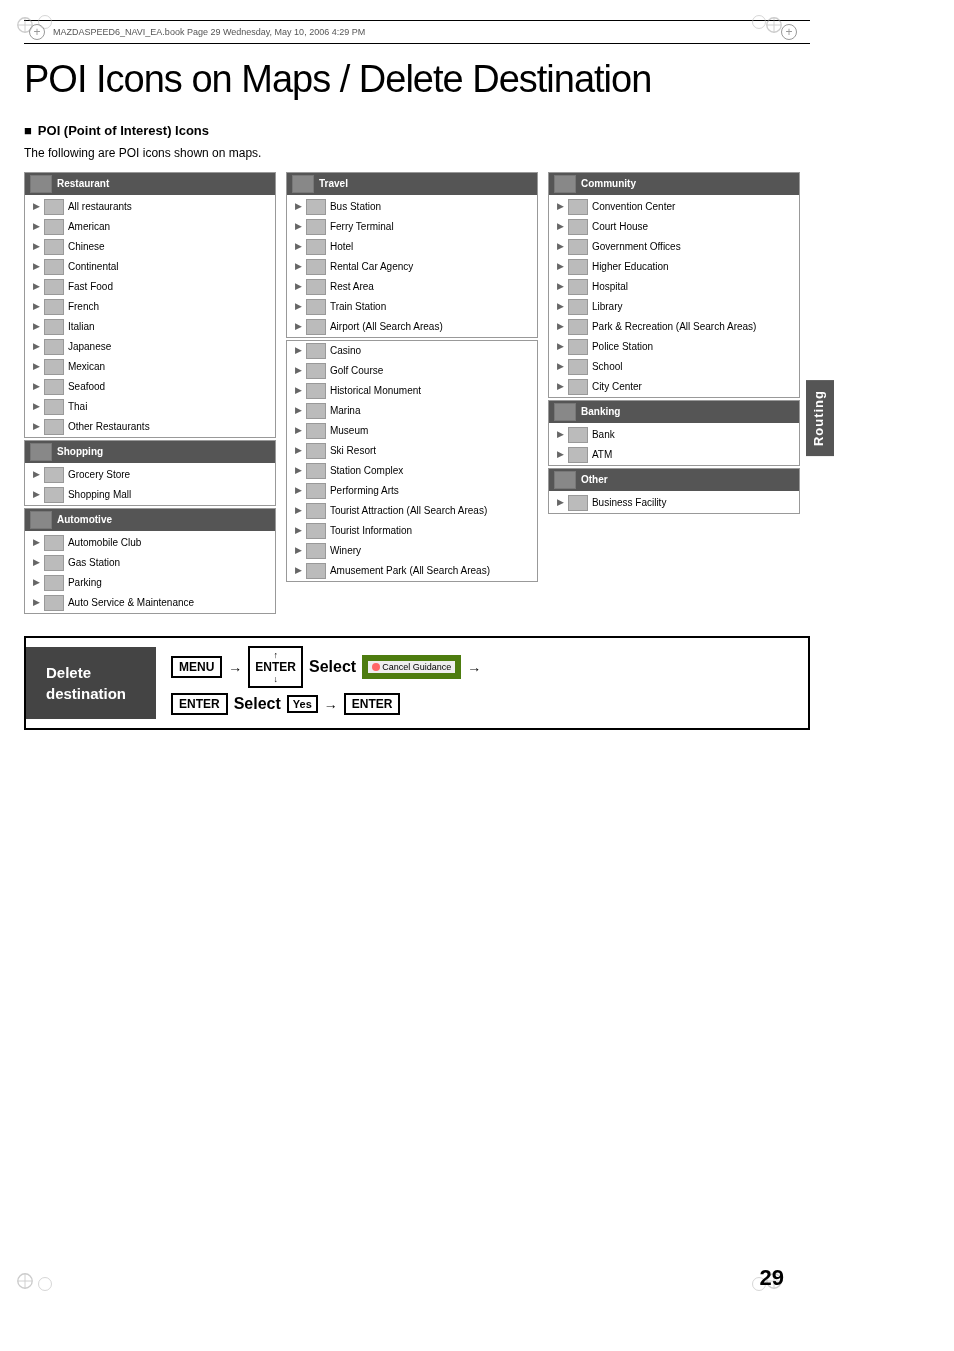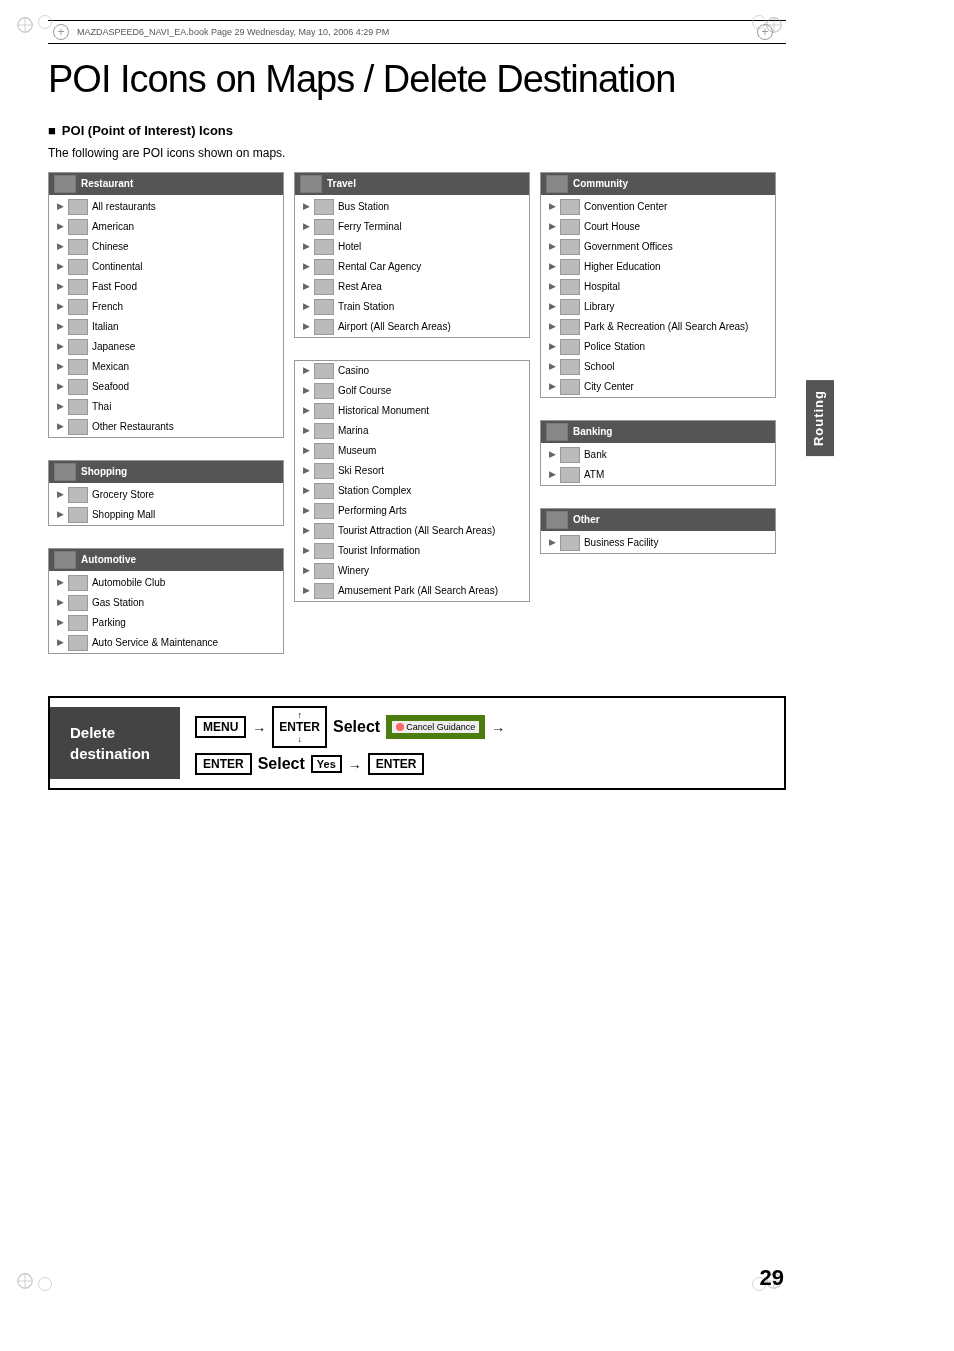--- a/index.html
+++ b/index.html
@@ -9,21 +9,21 @@
       background: #fff;
       font-family: Arial, Helvetica, sans-serif;
       font-size: 12px;
       color: #000;
       position: relative;
     }
 
     .page-container {
       width: 834px;
       min-height: 1351px;
-      padding: 20px 48px;
+      padding: 20px 24px;
       position: relative;
     }
 
     
     .header-bar {
       display: flex;
       align-items: center;
       border-top: 1px solid #000;
       border-bottom: 1px solid #000;
       padding: 3px 5px;
@@ -84,21 +84,21 @@
       align-items: flex-start;
     }
 
     .poi-column {
       flex: 1;
       padding-right: 10px;
     }
 
     
     .category-block {
-      margin-bottom: 22px;
+      margin-bottom: 2px;
     }
 
     .category-header {
       display: flex;
       align-items: center;
       background: #555;
       color: #fff;
       padding: 2px 5px;
       font-size: 10px;
       font-weight: bold;

